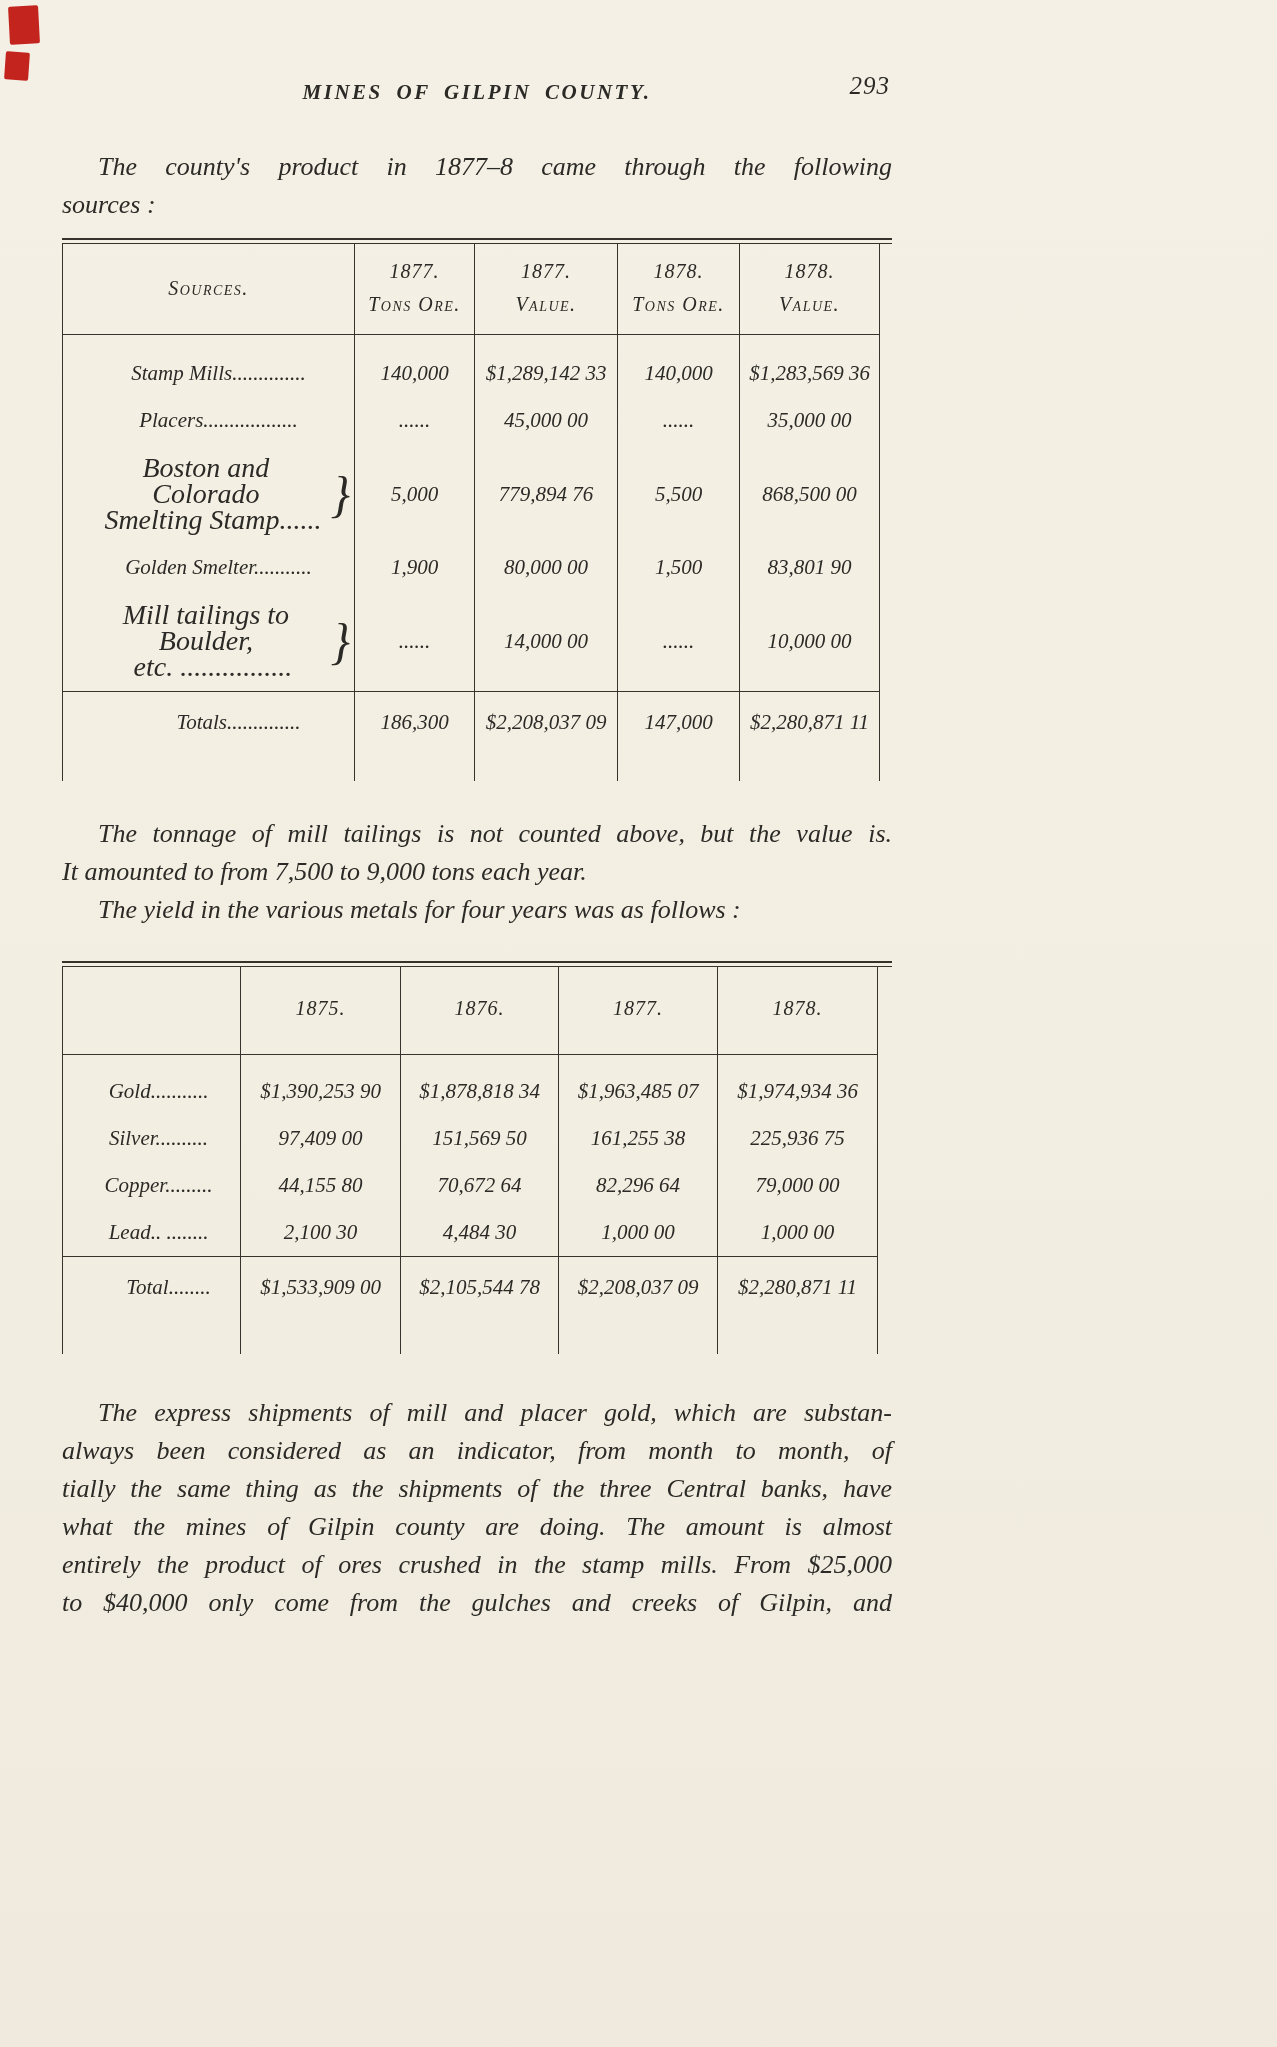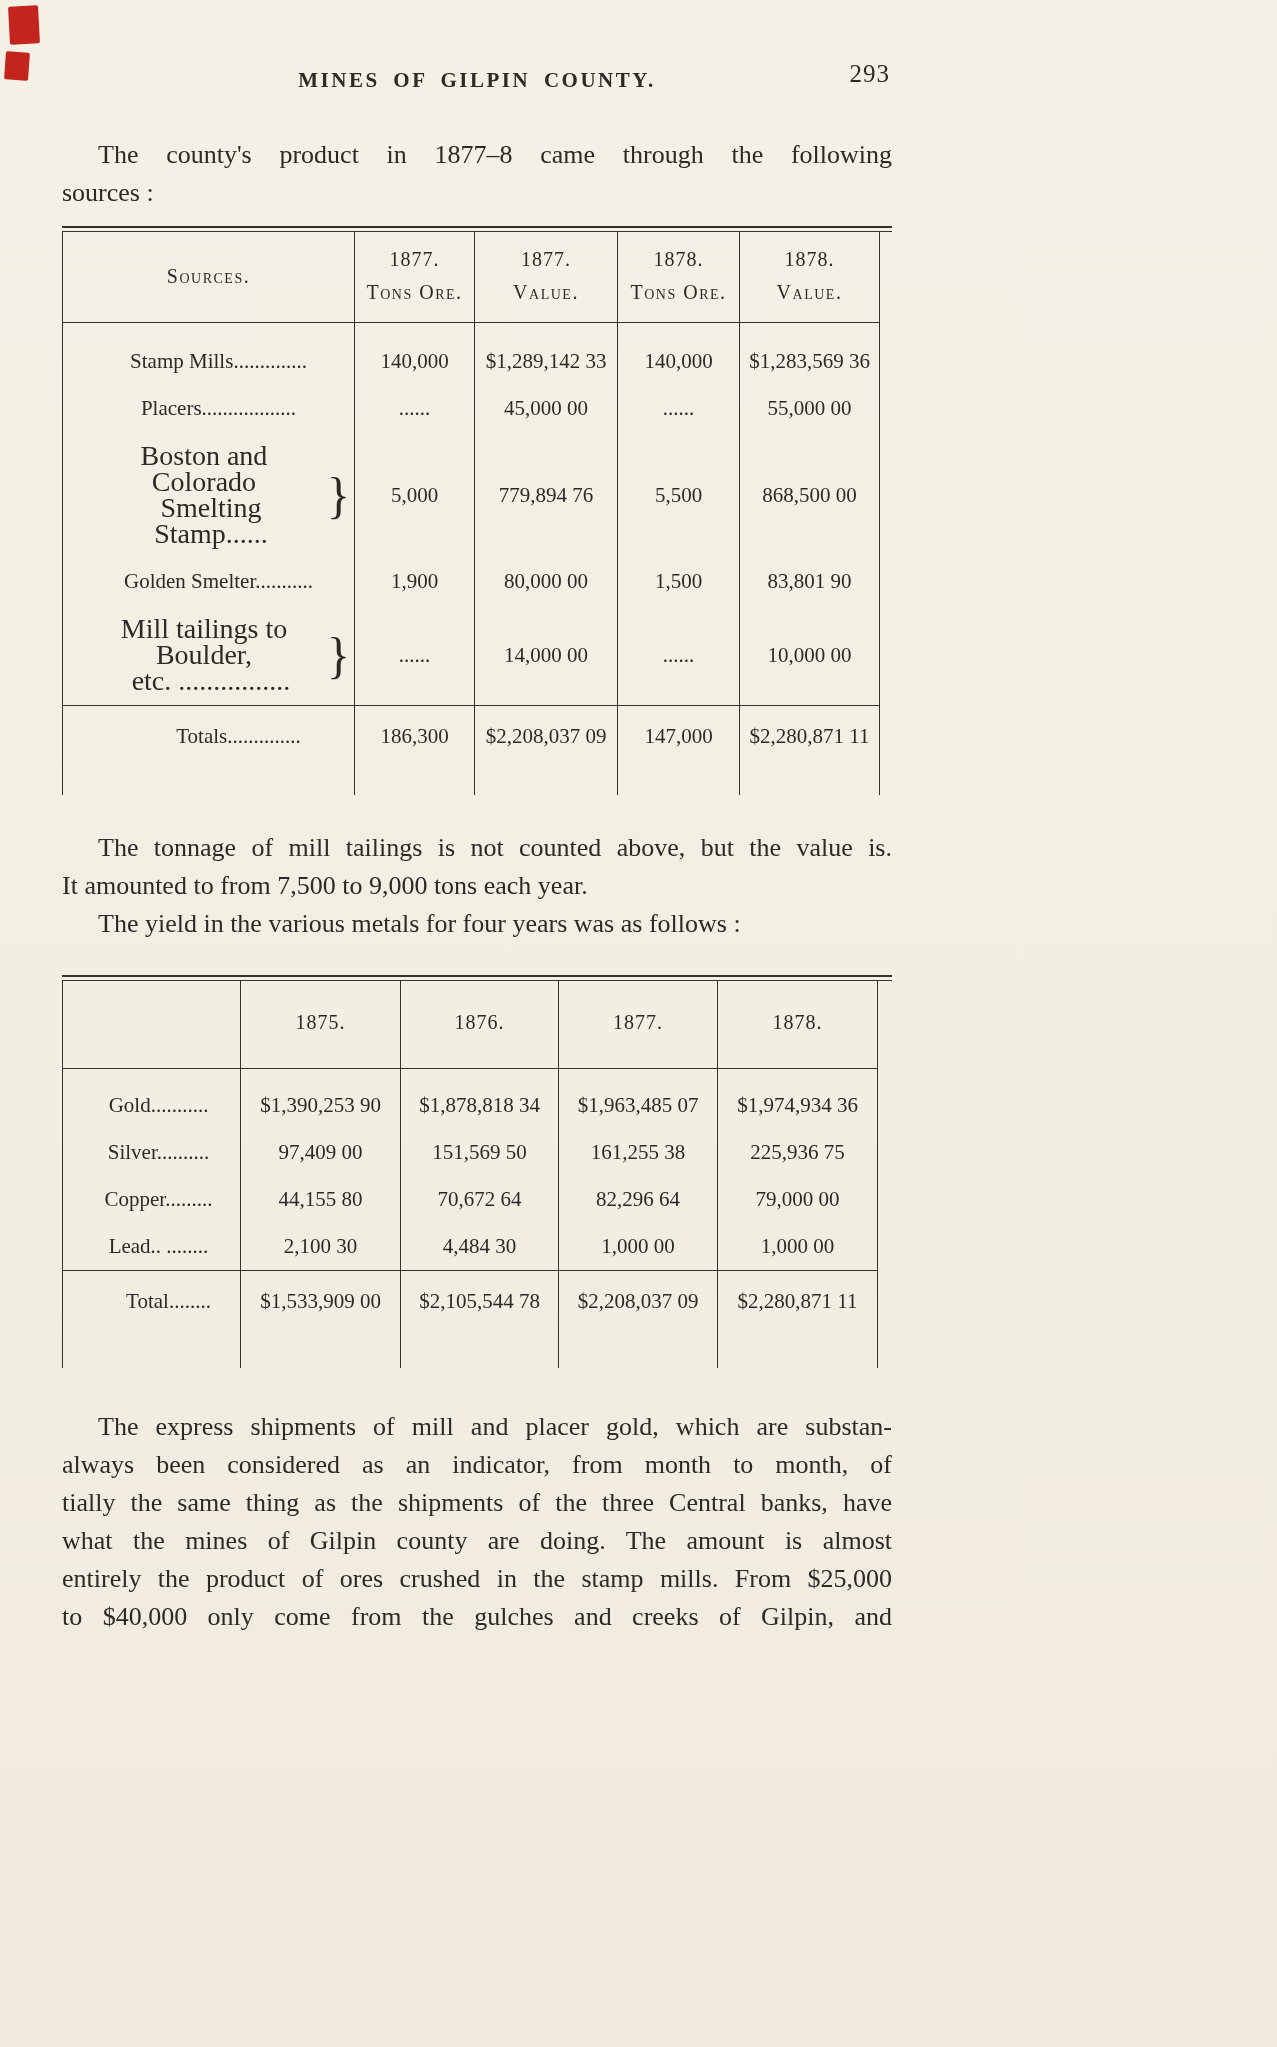--- a/index.html
+++ b/index.html
@@ -15,21 +15,21 @@
     width:1277px;height:2047px;
     background:linear-gradient(180deg,#f4f0e5 0%,#f2eee1 55%,#efeadd 100%);
     color:var(--text);
     font-family:"Liberation Serif","DejaVu Serif",serif;
     overflow:hidden;
   }
   .red-mark{position:absolute;background:var(--ink_red);border-radius:2px;}
   .red-mark.m1{left:9px;top:6px;width:30px;height:38px;transform:rotate(-3deg);}
   .red-mark.m2{left:5px;top:52px;width:24px;height:28px;transform:rotate(4deg);}
 
-  .content{position:absolute;left:62px;top:68px;width:830px;}
+  .content{position:absolute;left:62px;top:80px;width:830px;font-style:italic;}
 
   .page-head{position:relative;height:42px;margin-bottom:26px;}
   .running-title{
     display:block;text-align:center;
     font-size:21px;font-weight:600;letter-spacing:2.5px;word-spacing:6px;
   }
   .page-number{position:absolute;right:2px;top:-8px;font-size:25px;letter-spacing:1px;}
 
   .para{font-size:26px;line-height:38px;}
   .line{display:block;}
@@ -120,21 +120,21 @@
             <td style="padding-top:26px">140,000</td>
             <td style="padding-top:26px">$1,289,142 33</td>
             <td style="padding-top:26px">140,000</td>
             <td style="padding-top:26px">$1,283,569 36</td>
           </tr>
           <tr style="height:46px">
             <td class="label-cell">Placers..................</td>
             <td>......</td>
             <td>45,000 00</td>
             <td>......</td>
-            <td>55,000 00</td>
+            <td>35,000 00</td>
           </tr>
           <tr style="height:64px">
             <td class="label-cell">
               <div class="brace-row-label">
                 <div class="brace-lines">
                   <div>Boston and Colorado</div>
                   <div style="padding-left:14px">Smelting Stamp......</div>
                 </div>
                 <span class="big-brace">}</span>
               </div>

